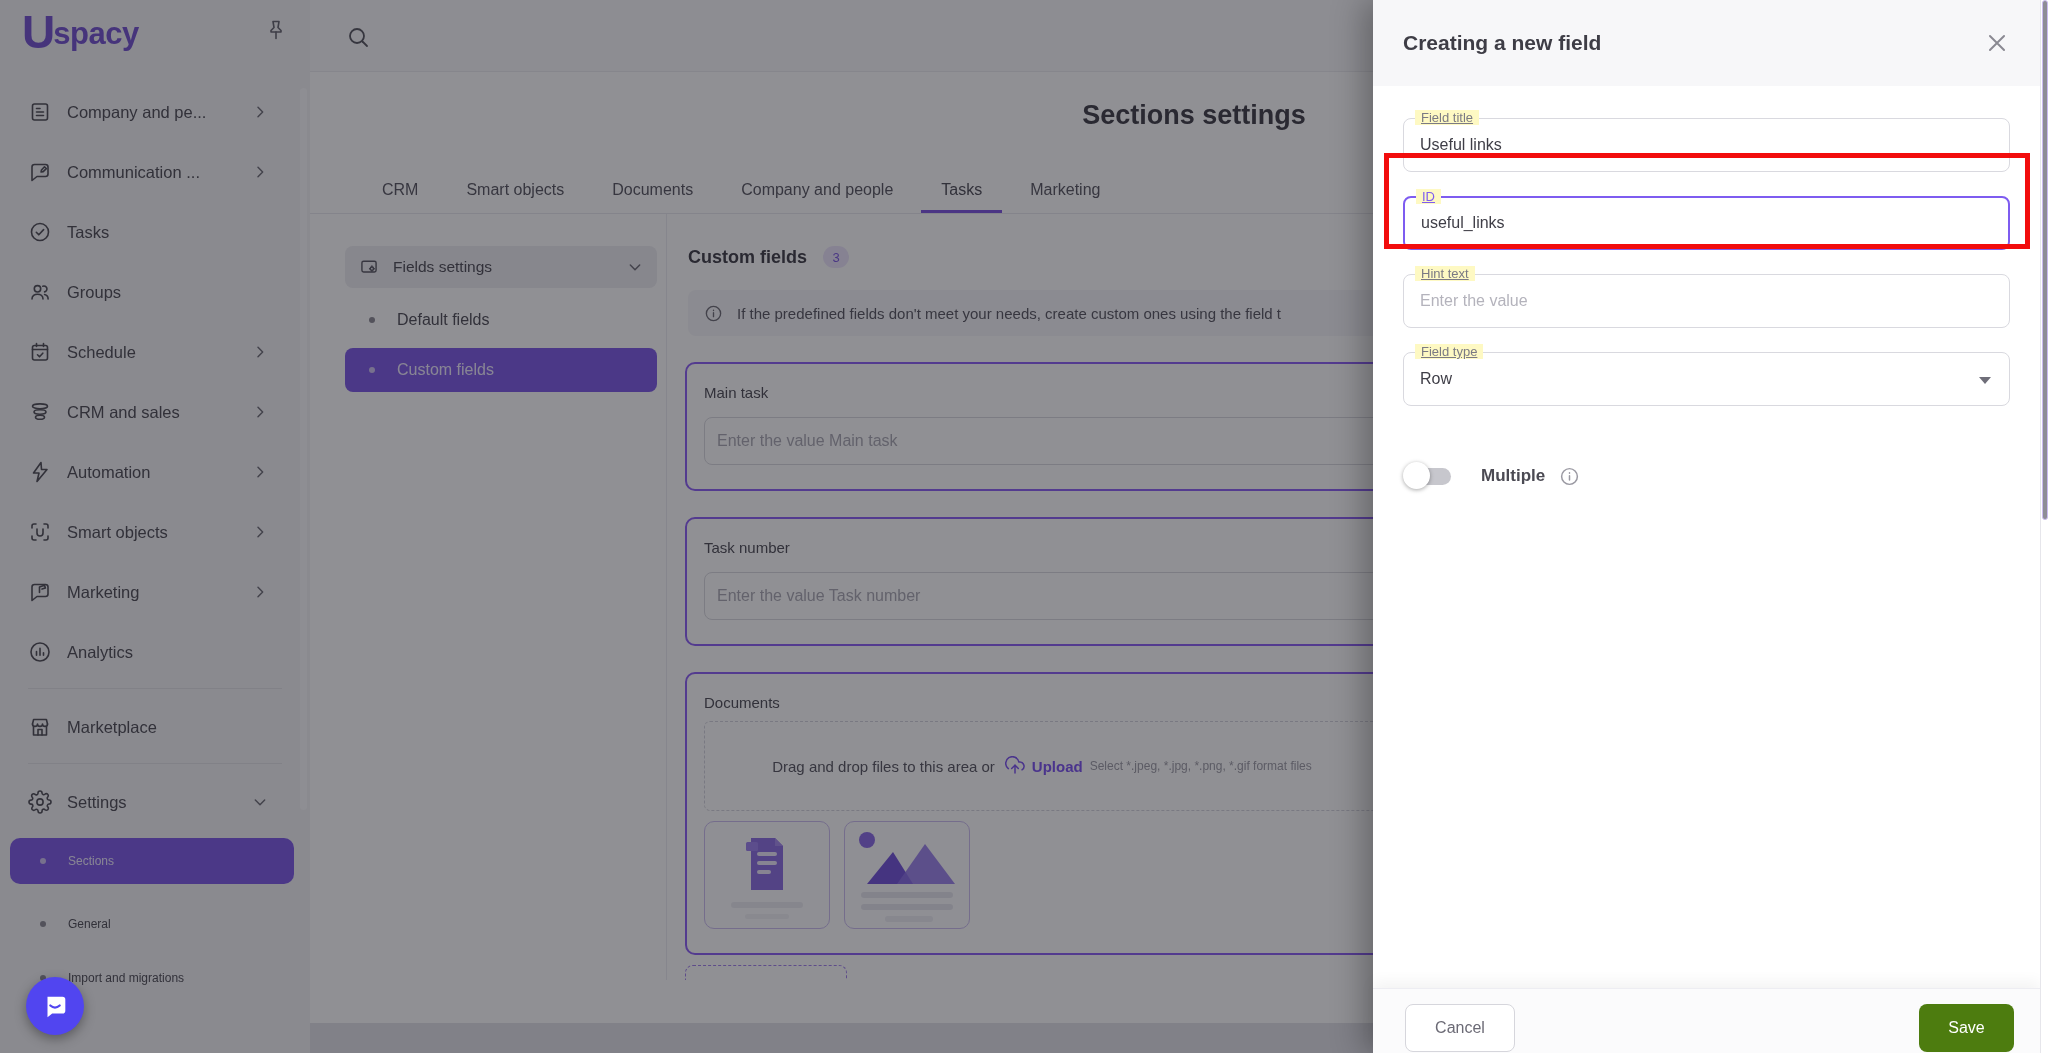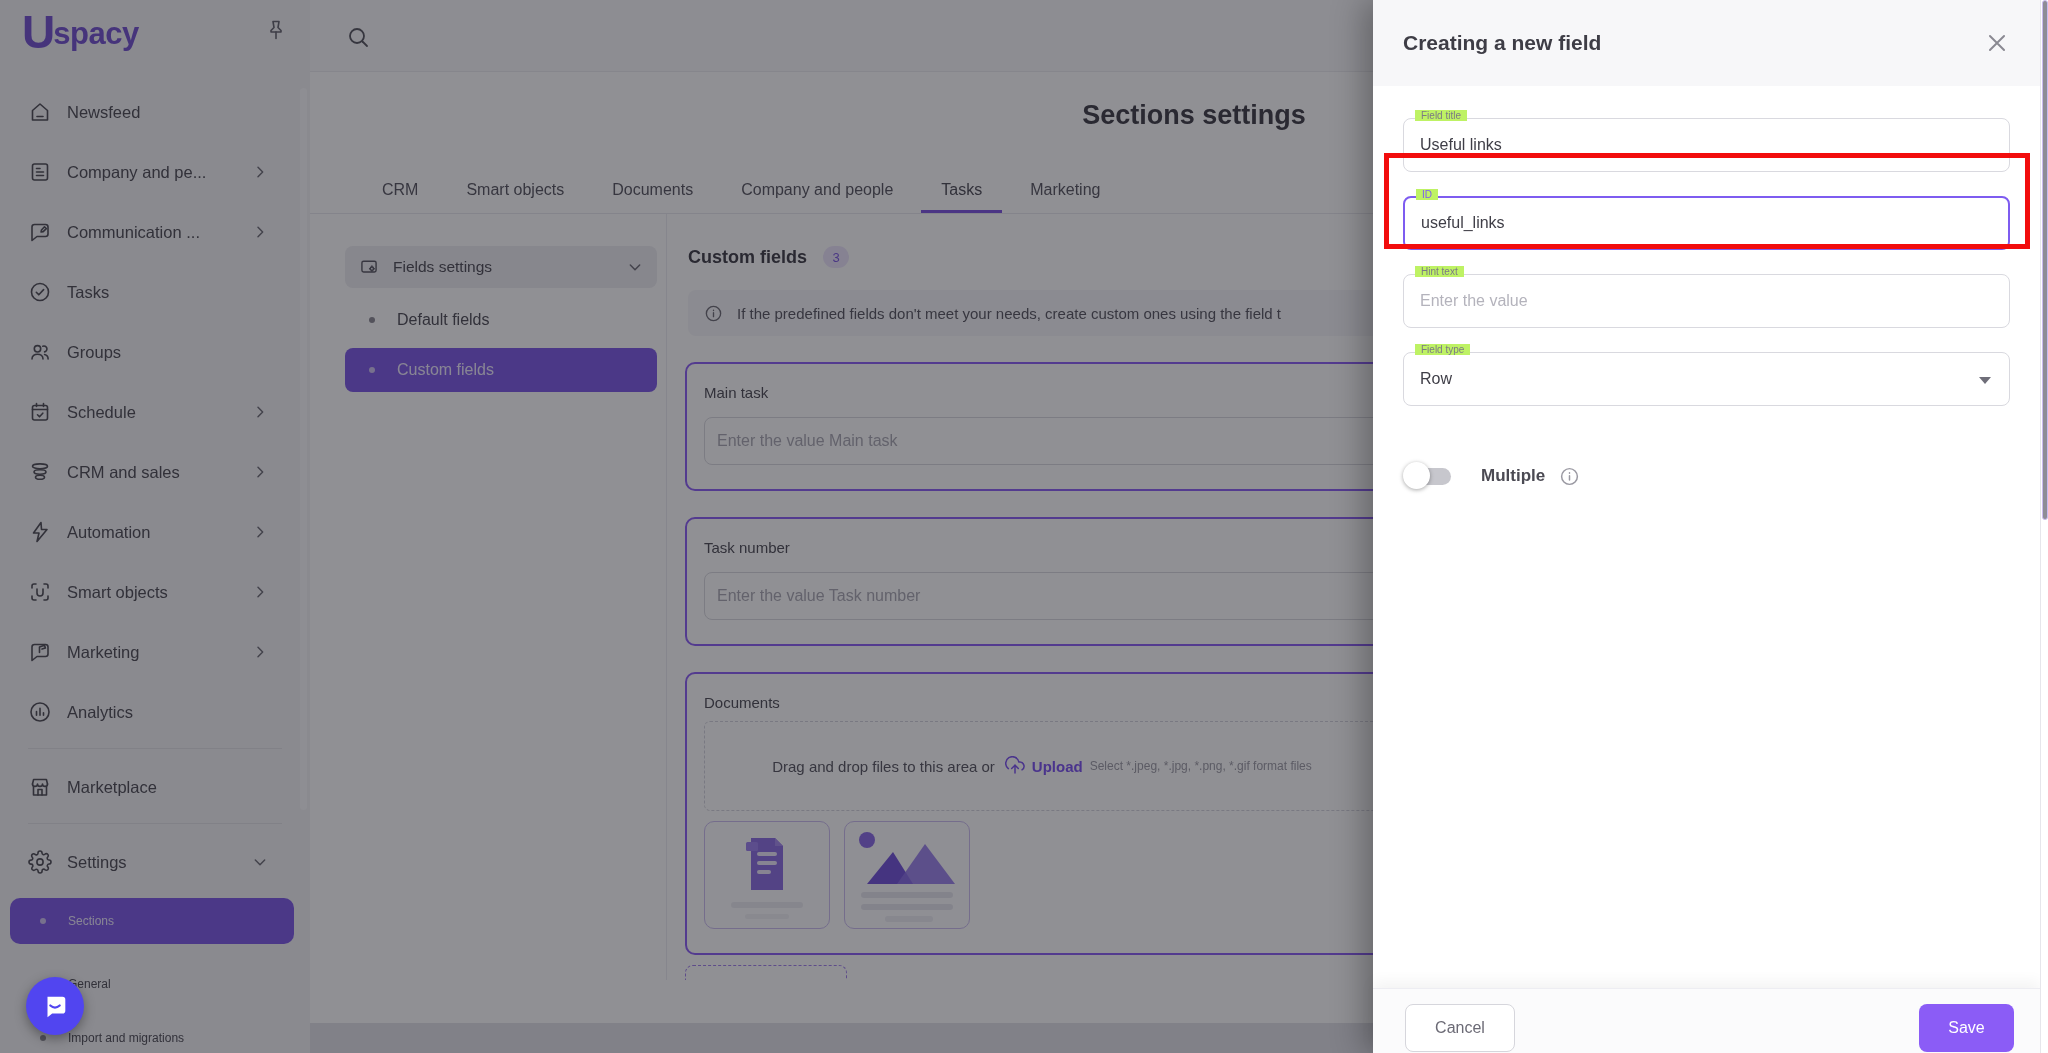--- a/index.html
+++ b/index.html
@@ -70,35 +70,35 @@
   
   .backdrop { position:absolute; left:0; top:0; width:1373px; height:1053px; background:rgba(24,23,32,0.48); z-index:40; }
 
   
   .drawer { position:absolute; left:1373px; top:0; width:667px; height:1053px; background:#ffffff; z-index:50; box-shadow:-10px 0 30px rgba(0,0,0,0.28); }
   .drawer-head { height:86px; background:#f7f7f9; display:flex; align-items:center; padding:0 30px; }
   .drawer-title { font-size:21px; font-weight:bold; color:#3e3d46; flex:1; }
   .close-btn { color:#8a8992; cursor:pointer; }
   .drawer-body { padding:16px 30px 0 30px; }
   .obox { position:relative; border:1px solid #d9d9df; border-radius:8px; height:54px; margin-top:24px; display:flex; align-items:center; padding:0 16px; font-size:16px; color:#3f3e47; background:#fff; }
-  .obox .flabel { position:absolute; top:-9px; left:11px; background:#bef264; padding:0 6px; font-size:10px; color:#7b7a84; }
+  .obox .flabel { position:absolute; top:-9px; left:11px; background:#fef9c3; padding:0 6px; font-size:13px; color:#7b7a84;text-decoration:underline; }
   .obox.focus { border:2px solid #7e5cf0; }
   .obox.focus .flabel { color:#7e5cf0; }
   .obox .ph { color:#b4b3bc; }
   .obox .caret { position:absolute; right:18px; top:24px; width:0; height:0; border-left:6px solid transparent; border-right:6px solid transparent; border-top:7px solid #6f6e79; }
   .red-annotation { position:absolute; left:11px; top:153px; width:646px; height:96px; border:5px solid #f20d0d; z-index:60; pointer-events:none; }
   .toggle-row { display:flex; align-items:center; margin-top:56px; gap:28px; }
   .switch { position:relative; width:50px; height:28px; cursor:pointer; }
   .switch .track { position:absolute; left:6px; top:6px; width:42px; height:17px; border-radius:9px; background:#c7c7cd; }
   .switch .knob { position:absolute; left:0; top:0; width:27px; height:27px; border-radius:50%; background:#fff; box-shadow:0 1px 4px rgba(0,0,0,0.35); }
   .toggle-lbl { font-size:17px; color:#4b4a53;font-weight:bold; }
   .tip-ico { color:#9a99a2; cursor:pointer; margin-left:-14px; }
   .drawer-foot { position:absolute; left:0; bottom:0; width:100%; height:65px; background:#fbfbfc; border-top:1px solid #ededf2; box-shadow:0 -6px 14px rgba(0,0,0,0.05); }
   .btn-cancel { position:absolute; left:32px; top:15px; width:110px; height:48px; border:1px solid #d6d6dc; border-radius:8px; background:#fff; color:#6b6a75; font-size:16px; font-family:inherit; cursor:pointer; }
-  .btn-save { position:absolute; right:26px; top:15px; width:95px; height:48px; border:none; border-radius:8px; background:#8b5cf6; color:#ffffff; font-size:16px; font-family:inherit; cursor:pointer; }
+  .btn-save { position:absolute; right:26px; top:15px; width:95px; height:48px; border:none; border-radius:8px; background:#4d7c0f; color:#ffffff; font-size:16px; font-family:inherit; cursor:pointer; }
 
   
   .page-scroll { position:absolute; right:0; top:0; width:8px; height:1053px; background:#ffffff; border-left:1px solid #e6e6eb; z-index:55; }
   .page-scroll .thumb { position:absolute; left:1px; top:0; width:6px; height:520px; background:#8e8d96; border-radius:3px; }
 
   
   .chat-fab { position:absolute; left:26px; top:977px; width:58px; height:58px; border-radius:50%; background:#5145f0; z-index:70; display:flex; align-items:center; justify-content:center; box-shadow:0 4px 12px rgba(0,0,0,0.35); cursor:pointer; }
 </style>
 </head>
 <body>
@@ -111,29 +111,20 @@
     </div>
     <span class="pin-btn">
       <svg width="24" height="24" viewBox="0 0 24 24" fill="none" stroke="currentColor" stroke-width="1.6" stroke-linejoin="round" stroke-linecap="round">
           <path d="M9 3.5h6l-1 6 3 3V14H7v-1.5l3-3Z"></path>
           <path d="M12 14v6.5"></path>
         </svg>
     </span>
   </div>
 
   <div class="nav">
-    <div class="nav-item">
-      <span class="ico">
-          <svg width="24" height="24" viewBox="0 0 24 24" fill="none" stroke="currentColor" stroke-width="1.6" stroke-linejoin="round" stroke-linecap="round">
-            <path d="M4.5 10.5 12 4l7.5 6.5V20h-15Z"></path>
-            <path d="M9 16.5h6"></path>
-          </svg>
-        </span>
-      <span class="lbl">Newsfeed</span>
-    </div>
     <div class="nav-item">
       <span class="ico">
           <svg width="24" height="24" viewBox="0 0 24 24" fill="none" stroke="currentColor" stroke-width="1.6" stroke-linejoin="round" stroke-linecap="round">
             <rect x="4.5" y="4" width="15" height="16" rx="2"></rect>
             <path d="M8.5 8.5h3.5M8.5 12h7M8.5 15.5h7"></path>
           </svg>
         </span>
       <span class="lbl">Company and pe...</span>
       <span class="chev">
           <svg width="16" height="16" viewBox="0 0 24 24" fill="none" stroke="currentColor" stroke-width="2.2" stroke-linecap="round" stroke-linejoin="round">

